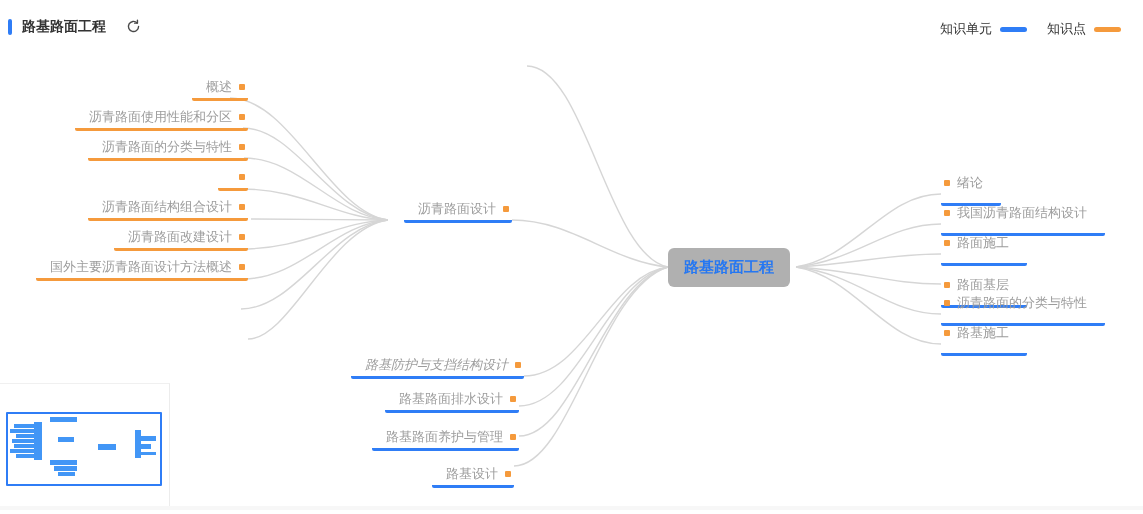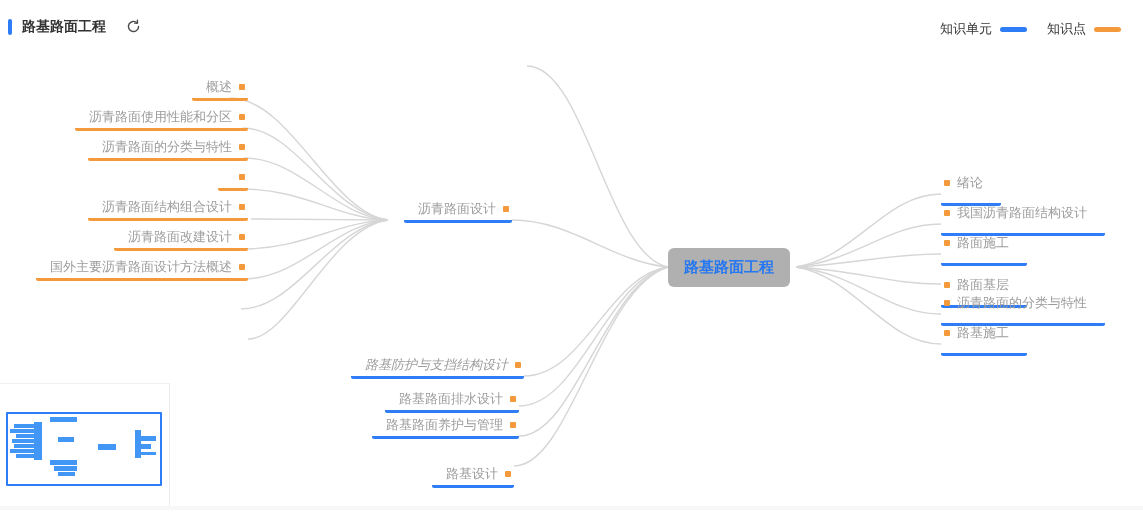--- a/index.html
+++ b/index.html
@@ -116,21 +116,21 @@
     <div class="node orange"><span>沥青路面改建设计</span><span class="bullet"></span></div>
     <div class="node orange"><span>国外主要沥青路面设计方法概述</span><span class="bullet"></span></div>
   </div>
 
   <div class="node" style="right:619px;top:356px;font-style:italic;">
     <span>路基防护与支挡结构设计</span><span class="bullet"></span>
   </div>
   <div class="node" style="right:624px;top:390px;">
     <span>路基路面排水设计</span><span class="bullet"></span>
   </div>
-  <div class="node" style="right:624px;top:416px;">
+  <div class="node" style="right:624px;top:428px;">
     <span>路基路面养护与管理</span><span class="bullet"></span>
   </div>
   <div class="node" style="right:629px;top:446px;margin-top:19px;">
     <span>路基设计</span><span class="bullet"></span>
   </div>
 
   <div class="root-node">
     <span>路基路面工程</span>
   </div>
 

